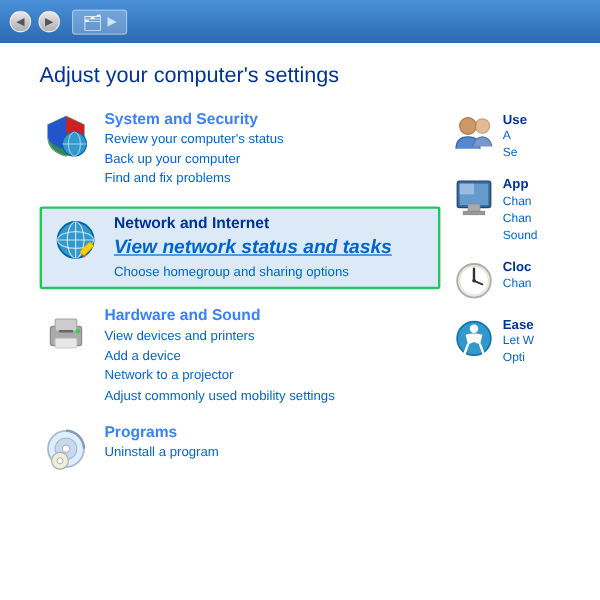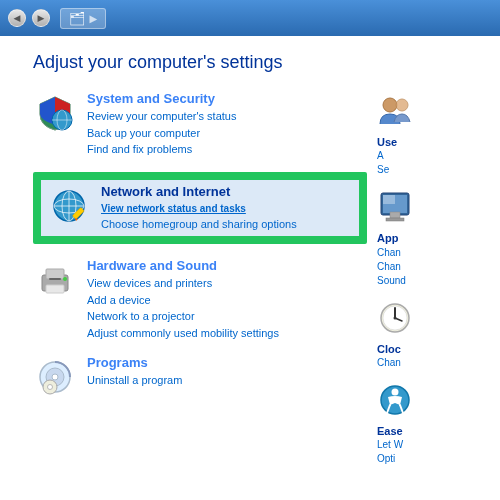--- a/index.html
+++ b/index.html
@@ -105,56 +105,56 @@
       color: #0066cc;
       display: block;
       line-height: 1.5;
       cursor: pointer;
       text-decoration: none;
     }
 
     
     .network-section {
       background: #dce9f7;
-      border: 8px solid #22c55e;
+      border: 2px solid #22c55e;
       border-radius: 2px;
       padding: 4px 6px;
       margin-bottom: 14px;
       display: flex;
       align-items: flex-start;
       gap: 10px;
     }
     .network-section .cat-title {
       color: #003399;
     }
     .network-highlight-link {
-      font-size: 10px;
+      font-size: 16px;
       color: #0066cc;
       display: block;
       line-height: 1.5;
       text-decoration: underline;
       cursor: pointer;
       font-weight: bold;
+      font-style: italic;
     }
 
     
     .right-panel {
       width: 90px;
       flex-shrink: 0;
       display: flex;
       flex-direction: column;
       gap: 12px;
       padding-top: 2px;
     }
 
     .right-item {
       display: flex;
       gap: 6px;
       align-items: flex-start;
-      flex-direction: column;
     }
     .right-icon {
       width: 36px;
       height: 36px;
       flex-shrink: 0;
       font-size: 22px;
       display: flex;
       align-items: center;
       justify-content: center;
     }

